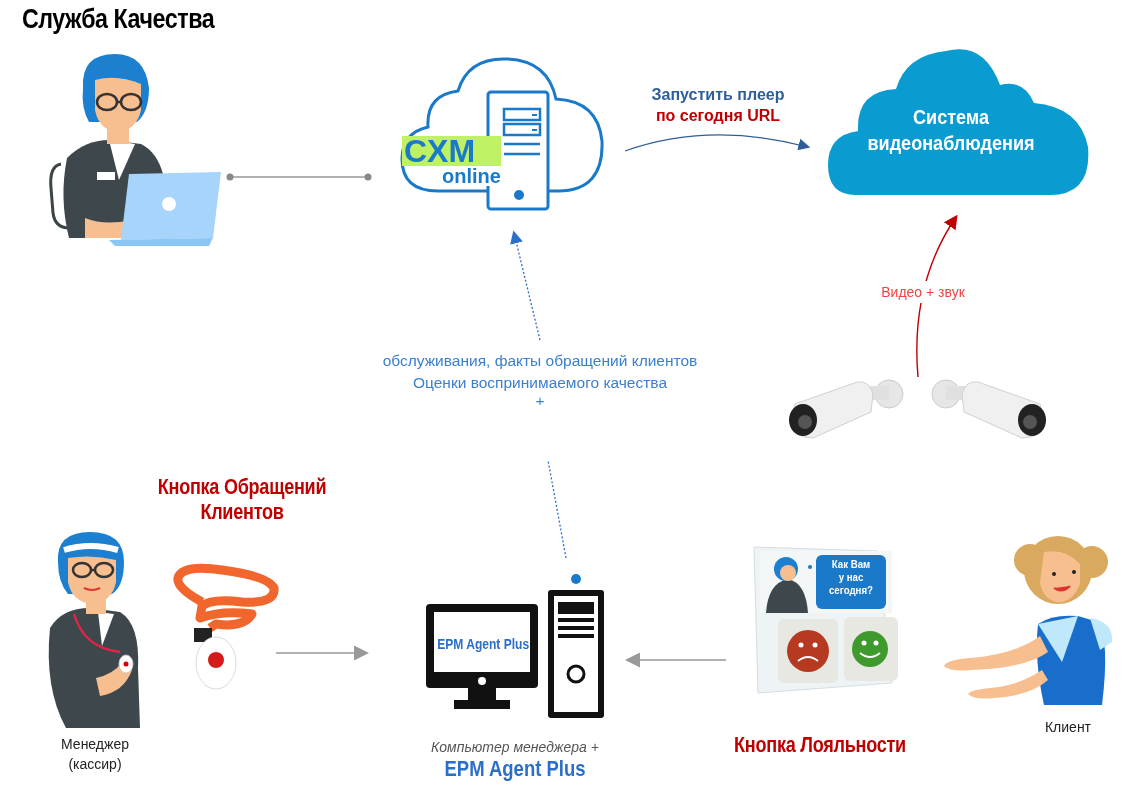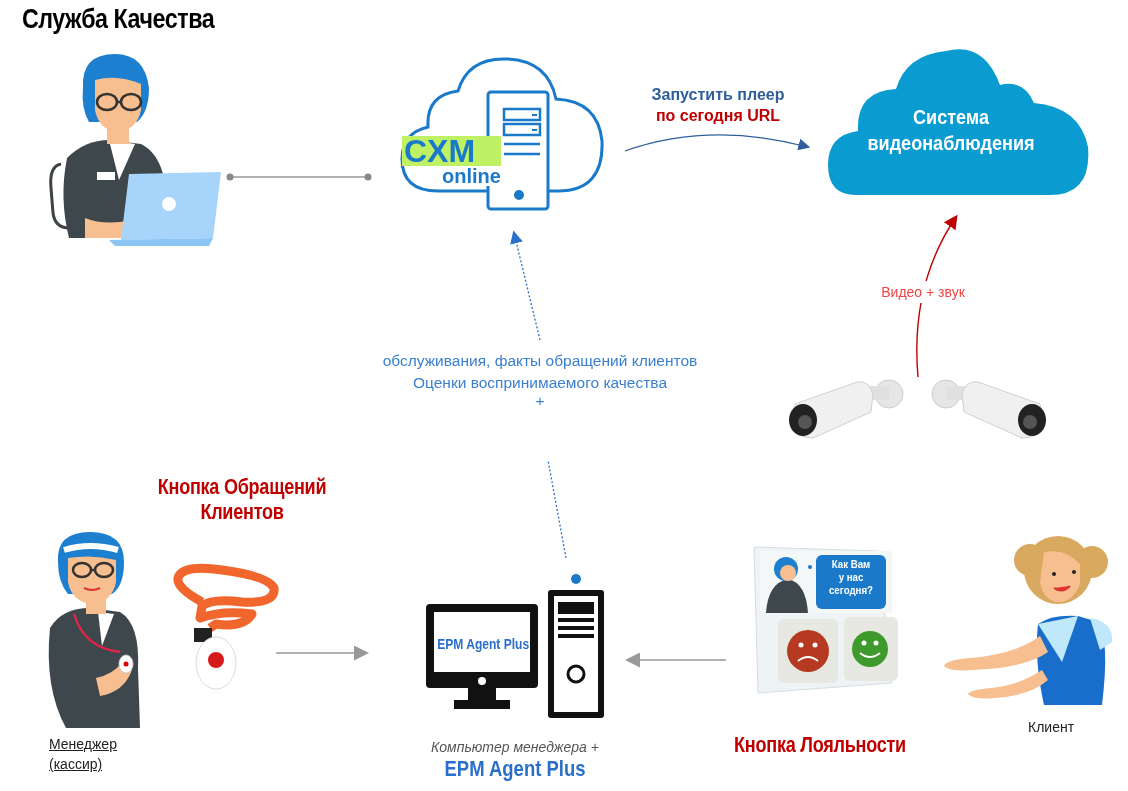--- a/index.html
+++ b/index.html
@@ -10,21 +10,21 @@
     left: 22px; top: 4px; font-family: "Liberation Sans", sans-serif;
     font-weight: bold; font-size: 27px; color: #000; letter-spacing: -0.5px;
     transform: scaleX(0.86); transform-origin: left top; font-stretch: condensed;
   }
   .condensed-red {
     font-weight: bold; color: #c00000; font-size: 22px; text-align: center;
     transform: scaleX(0.82); line-height: 25px; letter-spacing: -0.3px;
   }
   .label-blue { color: #3a7fd0; font-size: 15.5px; text-align: center; line-height: 22px; }
   .label-red { color: #ef4444; font-size: 15.5px; text-align: center; line-height: 22px; }
-  .caption { color: #222; font-size: 14px; text-align: left; line-height: 20px; }
+  .caption { color: #222; font-size: 14px; text-align: center; line-height: 20px; }
   svg { position: absolute; overflow: visible; }
 </style>
 </head>
 <body>
 
 <div class="abs title-main">Служба Качества</div>
 
 <svg style="left:45px;top:48px;" width="180" height="200" viewBox="0 0 180 200">
 
   <path d="M16 116 Q4 118 6 140 L8 165 Q10 180 24 180" fill="none" stroke="#3c4448" stroke-width="3"></path>
@@ -149,21 +149,21 @@
   <path d="M24 22 Q50 14 78 22" fill="none" stroke="#fff" stroke-width="6"></path>
   <path d="M28 30 Q52 26 76 32 L76 54 Q72 74 52 76 Q32 74 28 54 Z" fill="#f7be8f"></path>
   <ellipse cx="42" cy="42" rx="9" ry="7" fill="none" stroke="#333" stroke-width="2.5"></ellipse>
   <ellipse cx="64" cy="42" rx="9" ry="7" fill="none" stroke="#333" stroke-width="2.5"></ellipse>
   <line x1="51" y1="42" x2="55" y2="42" stroke="#333" stroke-width="2.5"></line>
   <path d="M44 60 Q52 64 60 60" fill="none" stroke="#d33" stroke-width="2"></path>
   <path d="M56 150 Q74 146 82 134 L92 142 Q84 164 60 168 Z" fill="#f7be8f"></path>
   <ellipse cx="86" cy="136" rx="7" ry="9" fill="#fff" stroke="#ccc"></ellipse>
   <circle cx="86" cy="136" r="2.5" fill="#d00"></circle>
 </svg>
-<div class="abs caption" style="left:49px;top:734px;width:120px;text-decoration:underline;">
+<div class="abs caption" style="left:35px;top:734px;width:120px;">
   <div>Менеджер</div>
   <div>(кассир)</div>
 </div>
 
 <svg style="left:172px;top:558px;" width="110" height="135" viewBox="0 0 110 135">
   <path d="M30 44 Q4 30 6 20 Q10 6 50 12 Q96 18 102 30 Q104 46 70 44 Q40 40 30 48 L28 60 Q50 52 80 56 Q72 70 44 66 L38 70" fill="none" stroke="#f0662d" stroke-width="9" stroke-linejoin="round"></path>
   <rect x="22" y="70" width="18" height="14" fill="#222"></rect>
   <ellipse cx="44" cy="105" rx="20" ry="26" fill="#ffffff" stroke="#dcdcdc"></ellipse>
   <circle cx="44" cy="102" r="8" fill="#d51a1a"></circle>
 </svg>

